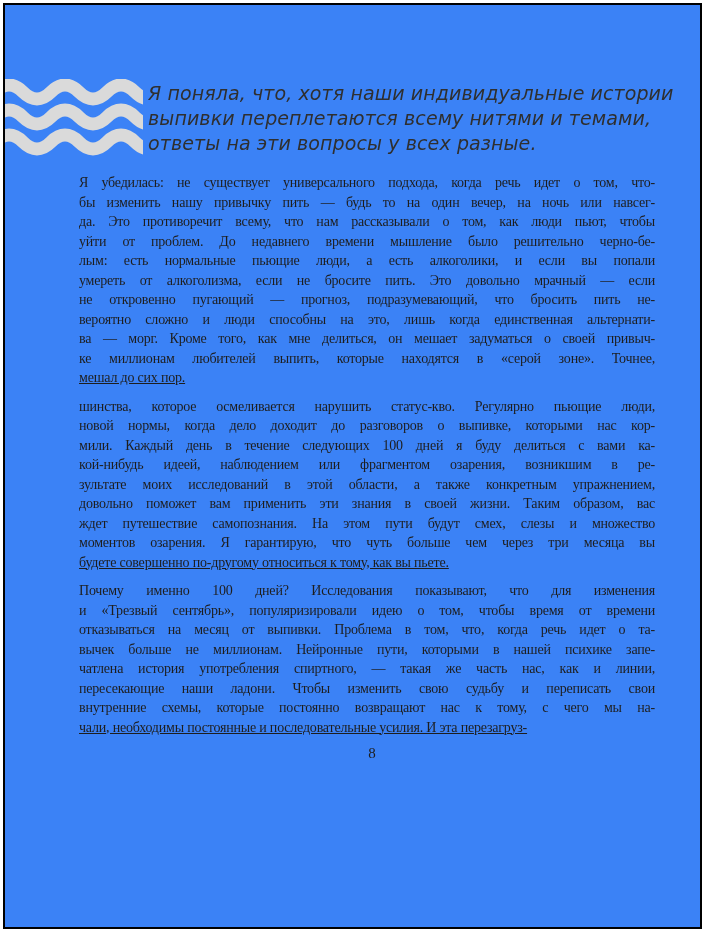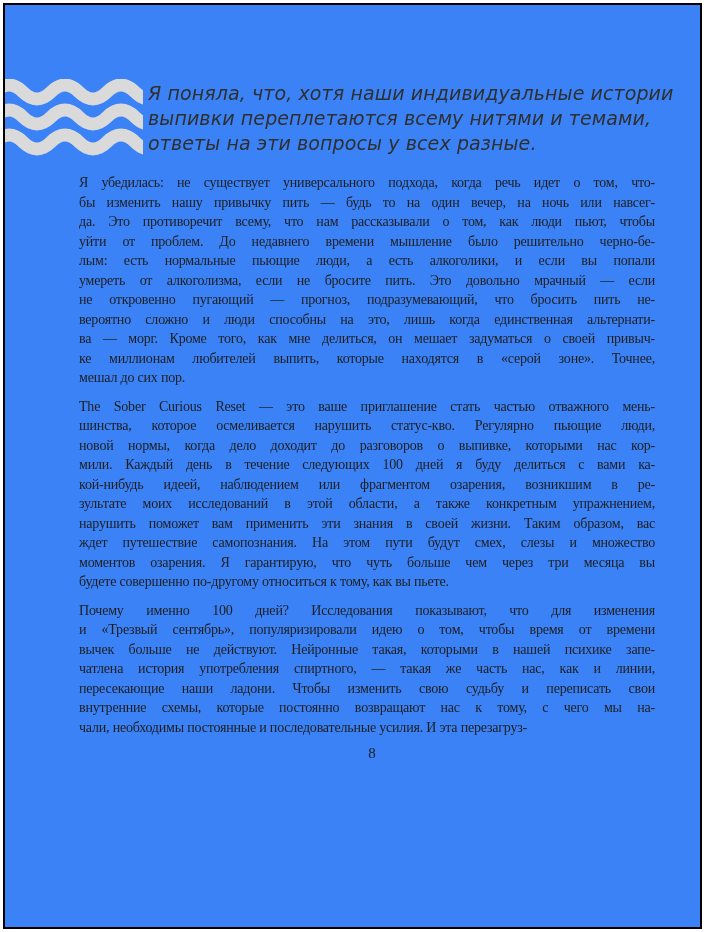--- a/index.html
+++ b/index.html
@@ -53,20 +53,21 @@
     color: var(--body-ink, #1e1e1e);
     letter-spacing: -0.2px;
   }
   .para + .para { margin-top: 9px; }
   .para .line {
     text-align: justify;
     text-align-last: justify;
   }
   .para .line:last-child {
     text-align-last: left;
+    text-decoration: underline;
   }
   .page-number {
     margin: 8px 35px 0 74px;
     text-align: center;
     font-size: 15px;
     color: var(--body-ink, #1e1e1e);
   }
 </style>
 </head>
 <body>
@@ -98,35 +99,35 @@
           <div class="line">уйти от проблем. До недавнего времени мышление было решительно черно-бе-</div>
           <div class="line">лым: есть нормальные пьющие люди, а есть алкоголики, и если вы попали</div>
           <div class="line">умереть от алкоголизма, если не бросите пить. Это довольно мрачный — если</div>
           <div class="line">не откровенно пугающий — прогноз, подразумевающий, что бросить пить не-</div>
           <div class="line">вероятно сложно и люди способны на это, лишь когда единственная альтернати-</div>
           <div class="line">ва — морг. Кроме того, как мне делиться, он мешает задуматься о своей привыч-</div>
           <div class="line">ке миллионам любителей выпить, которые находятся в «серой зоне». Точнее,</div>
           <div class="line">мешал до сих пор.</div>
         </div>
       <div class="para">
-          <div class="line">The Sober Curious Reset — это ваше приглашение стать частью отважного мень-</div>
           <div class="line">шинства, которое осмеливается нарушить статус-кво. Регулярно пьющие люди,</div>
           <div class="line">новой нормы, когда дело доходит до разговоров о выпивке, которыми нас кор-</div>
           <div class="line">мили. Каждый день в течение следующих 100 дней я буду делиться с вами ка-</div>
           <div class="line">кой-нибудь идеей, наблюдением или фрагментом озарения, возникшим в ре-</div>
           <div class="line">зультате моих исследований в этой области, а также конкретным упражнением,</div>
-          <div class="line">нарушить поможет вам применить эти знания в своей жизни. Таким образом, вас</div>
+          <div class="line">довольно поможет вам применить эти знания в своей жизни. Таким образом, вас</div>
           <div class="line">ждет путешествие самопознания. На этом пути будут смех, слезы и множество</div>
           <div class="line">моментов озарения. Я гарантирую, что чуть больше чем через три месяца вы</div>
           <div class="line">будете совершенно по-другому относиться к тому, как вы пьете.</div>
         </div>
       <div class="para">
           <div class="line">Почему именно 100 дней? Исследования показывают, что для изменения</div>
           <div class="line">и «Трезвый сентябрь», популяризировали идею о том, чтобы время от времени</div>
-          <div class="line">вычек больше не действуют. Нейронные такая, которыми в нашей психике запе-</div>
+          <div class="line">отказываться на месяц от выпивки. Проблема в том, что, когда речь идет о та-</div>
+          <div class="line">вычек больше не миллионам. Нейронные пути, которыми в нашей психике запе-</div>
           <div class="line">чатлена история употребления спиртного, — такая же часть нас, как и линии,</div>
           <div class="line">пересекающие наши ладони. Чтобы изменить свою судьбу и переписать свои</div>
           <div class="line">внутренние схемы, которые постоянно возвращают нас к тому, с чего мы на-</div>
           <div class="line">чали, необходимы постоянные и последовательные усилия. И эта перезагруз-</div>
         </div>
     </div>
 
     <div class="page-number">8</div>
 
   </div>

